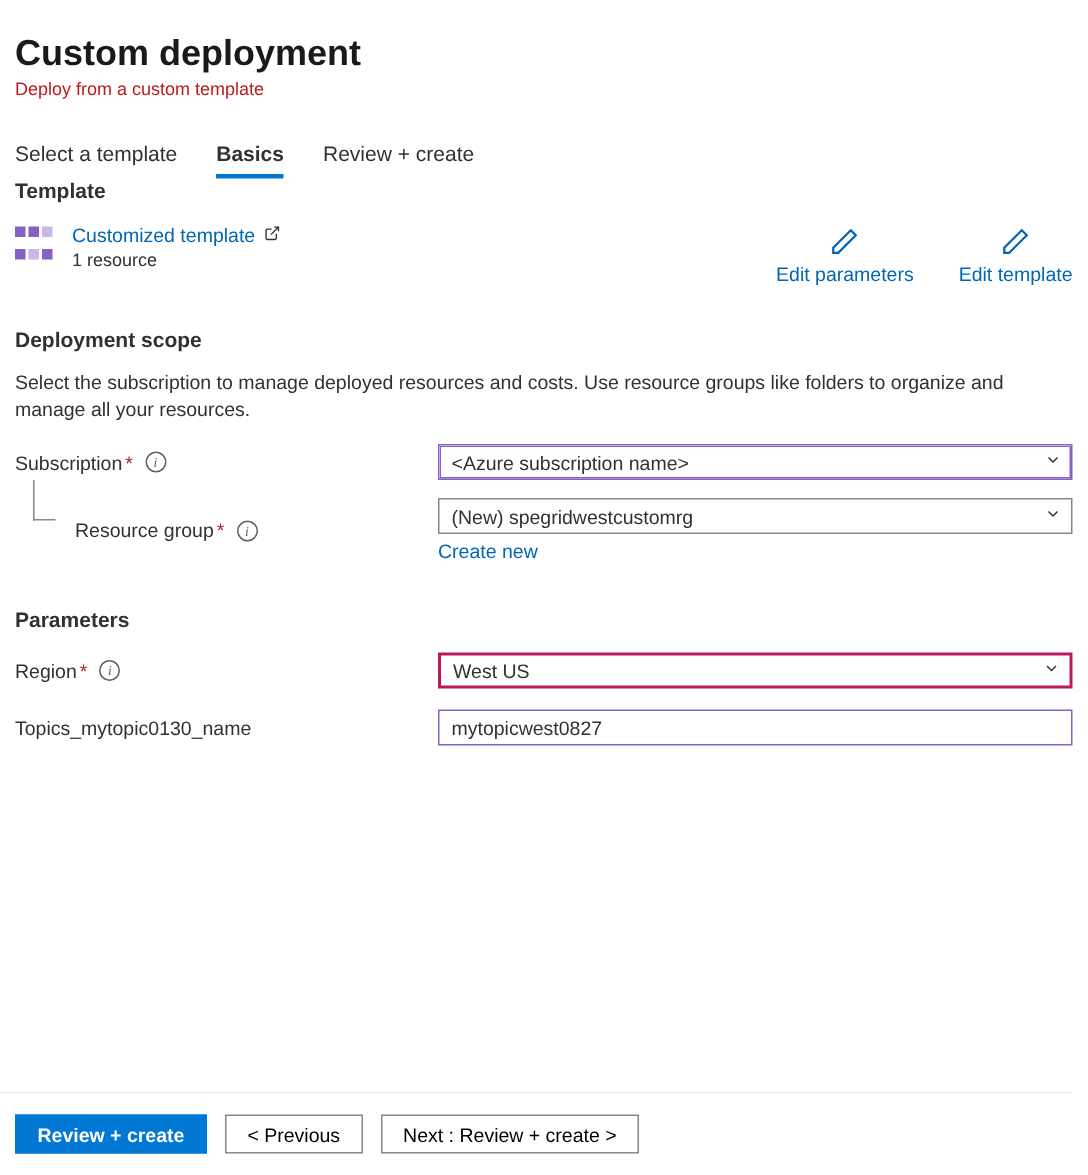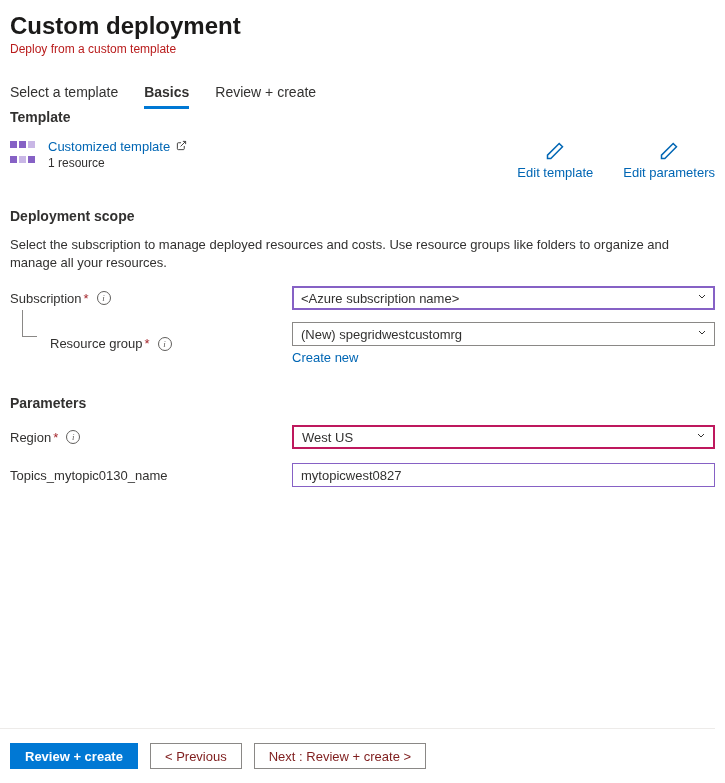--- a/index.html
+++ b/index.html
@@ -8,21 +8,21 @@
     padding: 0;
     font-family: "Segoe UI", -apple-system, sans-serif;
     font-size: 13px;
     color: #323130;
     background: #fff;
     width: 725px;
     height: 783px;
     position: relative;
   }
   .page {
-    padding: 12px 10px 0 10px;
+    padding: 22px 10px 0 10px;
     height: 100%;
     display: flex;
     flex-direction: column;
   }
   .title { font-size: 24px; font-weight: 600; margin: 0; color: #1b1a19; }
   .subtitle { font-size: 12px; color: #b91c1c; margin: 2px 0 0 0; }
   .tabs { display: flex; gap: 26px; margin-top: 28px; border-bottom: 1px solid transparent; }
   .tab { font-size: 14px; color: #323130; padding-bottom: 6px; cursor: pointer; }
   .tab.active { font-weight: 600; border-bottom: 3px solid #0078d4; margin-bottom: -1px; }
   .section-h { font-size: 14px; font-weight: 600; margin-bottom: 6px; }
@@ -68,21 +68,21 @@
   .text-input.focus { border: 1px solid #8661c5; }
   .sub-link { display: inline-block; margin-top: 4px; font-size: 13px; }
   .param-h { font-size: 14px; font-weight: 600; margin-top: 30px; }
   .spacer { flex: 1; }
   .footer {
     border-top: 1px solid #edebe9; padding: 14px 10px 14px 0;
     display: flex; gap: 12px; margin-left: -10px; padding-left: 10px;
   }
   .btn {
     height: 26px; padding: 0 14px; font-size: 13px; border: 1px solid #8a8886;
-    background: #fff; cursor: pointer; color: #7f1d1d;
+    background: #fff; cursor: pointer; color: #000000;
     display: inline-flex; align-items: center;
   }
   .btn.primary { background: #0078d4; border-color: #0078d4; color: #fff; font-weight: 600; }
 </style>
 </head>
 <body>
 
 <div class="page">
   <h1 class="title">Custom deployment</h1>
   <div class="subtitle">Deploy from a custom template</div>
@@ -116,27 +116,27 @@
           </span>
         </a>
         <div class="tpl-sub">1 resource</div>
       </div>
     </div>
     <div style="display:flex;">
       <div class="action-col">
         <svg class="pencil" width="20" height="20" viewBox="0 0 24 24" fill="none" stroke="#0066b4" stroke-width="1.8">
             <path d="M17 3l4 4L7 21H3v-4L17 3z"></path>
           </svg>
-        <a class="link">Edit template</a>
+        <a class="link">Edit parameters</a>
       </div>
       <div class="action-col">
         <svg class="pencil" width="20" height="20" viewBox="0 0 24 24" fill="none" stroke="#0066b4" stroke-width="1.8">
             <path d="M17 3l4 4L7 21H3v-4L17 3z"></path>
           </svg>
-        <a class="link">Edit parameters</a>
+        <a class="link">Edit template</a>
       </div>
     </div>
   </div>
 
   <div class="section-h" style="margin-top:28px;">Deployment scope</div>
   <div class="desc">Select the subscription to manage deployed resources and costs. Use resource groups like folders to organize and manage all your resources.</div>
 
   <div class="field-row">
     <div class="label-col">
       <span>Subscription</span>

